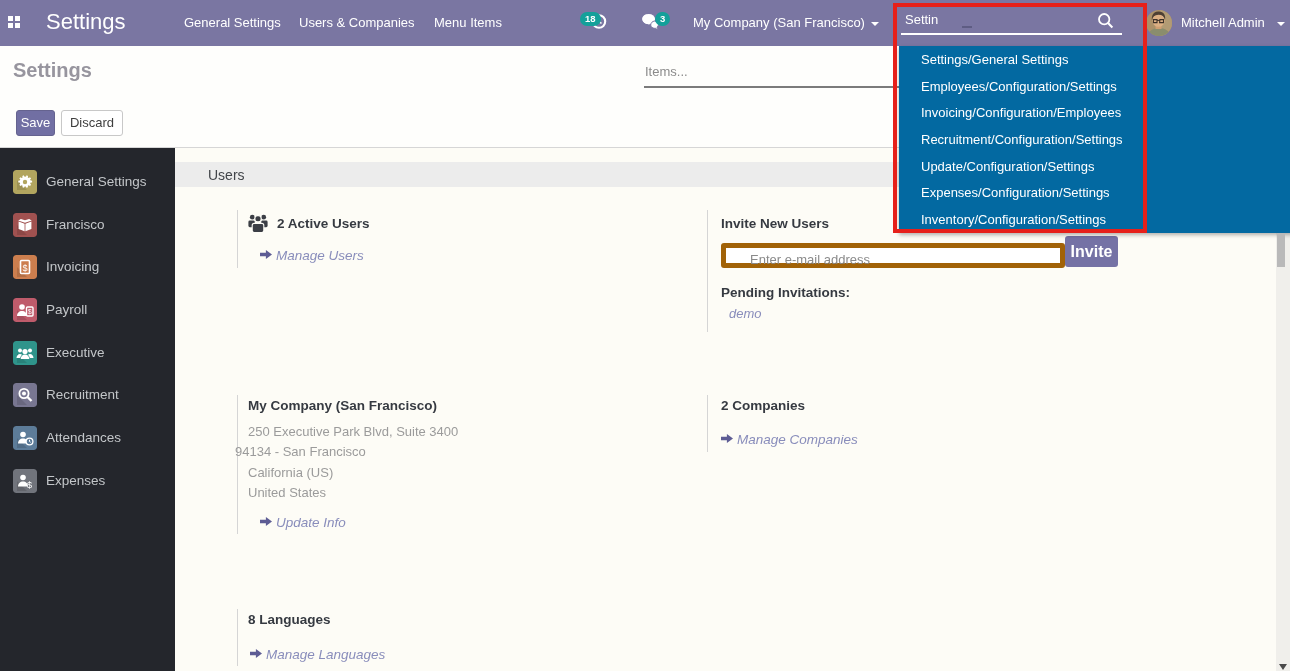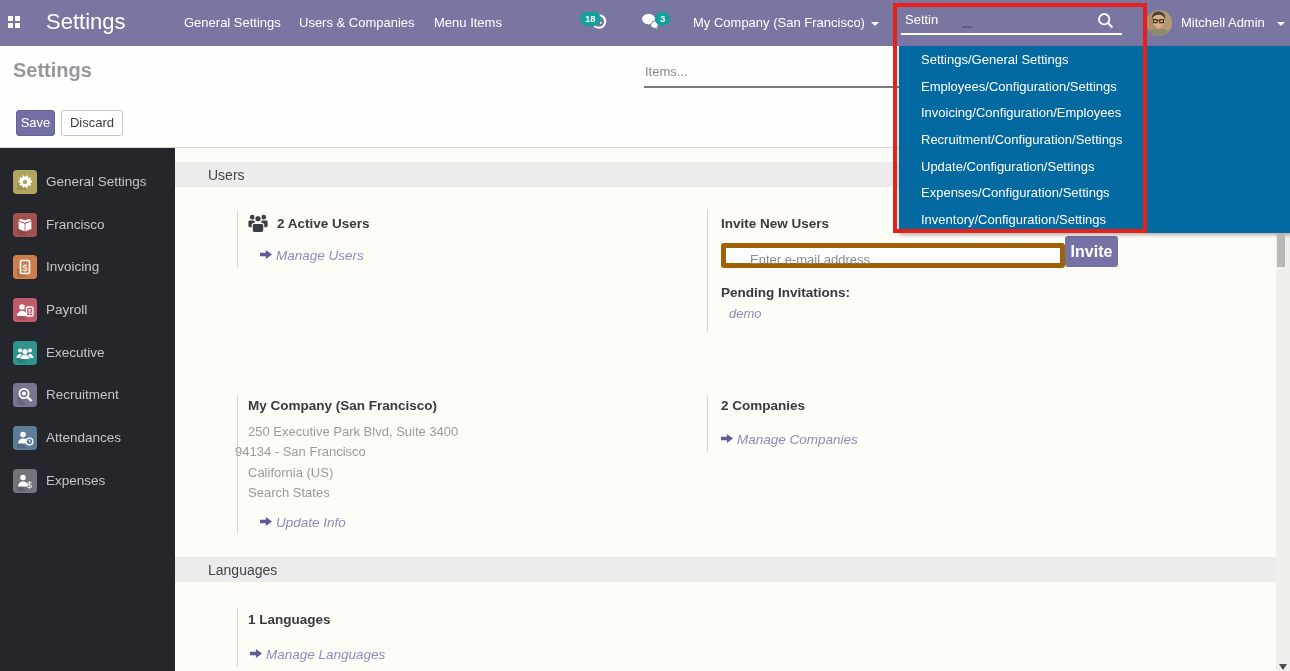--- a/index.html
+++ b/index.html
@@ -154,36 +154,33 @@
   <div class="einput">Enter e-mail address</div>
   <div class="btn-invite">Invite</div>
   <div class="bhead" style="left:546px;top:137px">Pending Invitations:</div>
   <div class="link" style="left:554px;top:158px;font-size:13px">demo</div>
 
   <div class="vline" style="left:62px;top:247px;height:139px"></div>
   <div class="bhead" style="left:73px;top:250px">My Company (San Francisco)</div>
   <div class="muted" style="left:73px;top:276px">250 Executive Park Blvd, Suite 3400</div>
   <div class="muted" style="left:60px;top:296px">94134 - San Francisco</div>
   <div class="muted" style="left:73px;top:317px">California (US)</div>
-  <div class="muted" style="left:73px;top:337px">Search States</div>
+  <div class="muted" style="left:73px;top:337px">United States</div>
   <div class="link" style="left:85px;top:367px"><svg class="arrow" width="12" height="11" viewBox="0 0 11 10">
         <path d="M0 3.5h5.4V0.9L11 5 5.4 9.1V6.5H0z" fill="#5d5c94"></path>
       </svg>Update Info</div>
 
   <div class="vline" style="left:532px;top:247px;height:57px"></div>
   <div class="bhead" style="left:546px;top:250px">2 Companies</div>
   <div class="link" style="left:546px;top:284px"><svg class="arrow" width="12" height="11" viewBox="0 0 11 10">
         <path d="M0 3.5h5.4V0.9L11 5 5.4 9.1V6.5H0z" fill="#5d5c94"></path>
       </svg>Manage Companies</div>
 
-  <div class="secbar" style="top:409px">
-      <span>Languages</span>
-    </div>
   <div class="vline" style="left:62px;top:461px;height:57px"></div>
-  <div class="bhead" style="left:73px;top:464px">1 Languages</div>
+  <div class="bhead" style="left:73px;top:464px">8 Languages</div>
   <div class="link" style="left:75px;top:499px"><svg class="arrow" width="12" height="11" viewBox="0 0 11 10">
         <path d="M0 3.5h5.4V0.9L11 5 5.4 9.1V6.5H0z" fill="#5d5c94"></path>
       </svg>Manage Languages</div>
 </div>
 
 <div class="sidebar">
   <div class="srow" style="top:22px">
     <svg class="tile" width="24" height="24" viewBox="0 0 24 24">
         <rect width="24" height="24" rx="3" fill="#b2a55f"></rect>
         <path d="M4 10 L14 20 L4 20z" fill="rgba(0,0,0,.12)"></path>

